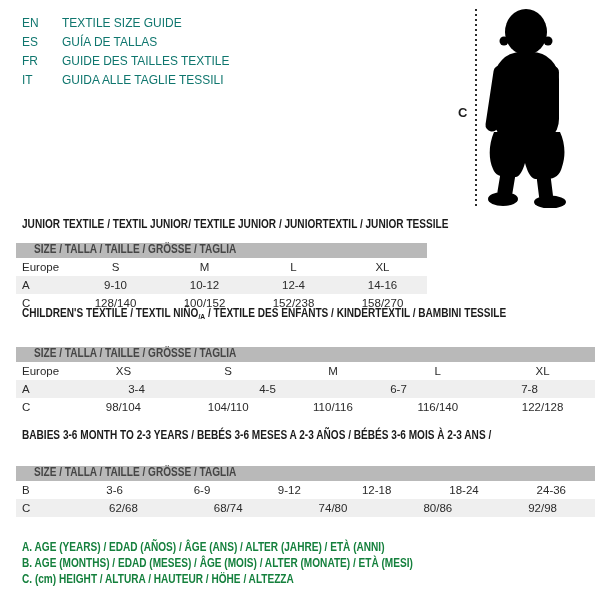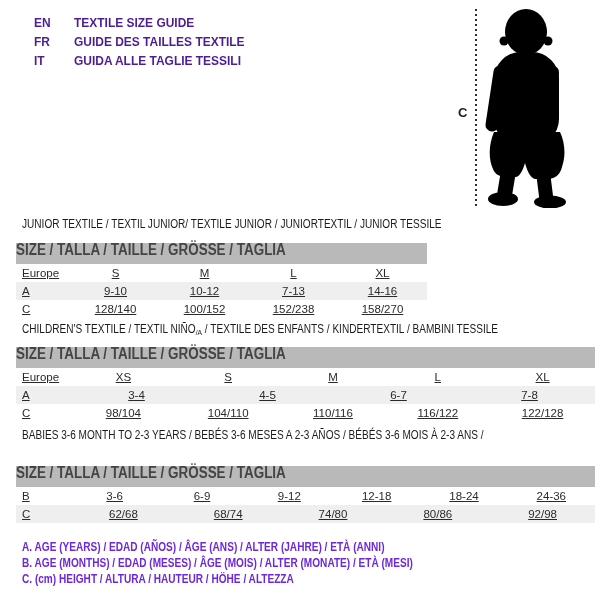--- a/index.html
+++ b/index.html
@@ -6,58 +6,62 @@
   .page {
     position:relative; width:600px; height:600px; background:#ffffff;
     font-family:"Liberation Sans", sans-serif; overflow:hidden; color:#1e1e1e;
   }
   
   .cond { transform:scaleX(0.84); transform-origin:0 0; white-space:nowrap; display:inline-block; }
   .cond92 { transform:scaleX(0.92); transform-origin:0 0; white-space:nowrap; display:inline-block; }
 
   
   .lang-list { position:absolute; left:22px; top:13px; }
-  .lang-row { display:flex; height:19px; line-height:19px; font-size:13px; font-weight:bold; color:#4c1d95;margin-left:12px; }
+  .lang-row { display:flex; height:19px; line-height:19px; font-size:13px; font-weight:normal; color:#0f766e; }
   .lang-code { width:40px; }
 
   
   .dotted-line {
     position:absolute; left:475px; top:9px; width:2px; height:198px;
     background:repeating-linear-gradient(to bottom,#2c2c2c 0px,#2c2c2c 2px,transparent 2px,transparent 5px);
   }
   .height-label { position:absolute; left:458px; top:105px; font-size:13px; font-weight:bold; color:#1d1d1d; }
 
   
-  .sec-title { position:absolute; font-size:12px; font-weight:normal; color:#1b1b1b; white-space:nowrap; }
+  .sec-title { position:absolute; font-size:12px; font-weight:bold; color:#1b1b1b; white-space:nowrap; }
   .subscript { font-size:8px; position:relative; top:2px; }
 
   
   .t-wrap { position:absolute; }
   .t-bar {
-    height:21px; line-height:13px; background:#b9b9b9; color:#454545;
-    font-weight:bold; font-size:16px; padding-left:0;
+    height:15px; line-height:13px; background:#b9b9b9; color:#454545;
+    font-weight:bold; font-size:12px; padding-left:18px;
   }
-  .t-row { display:flex; height:18px; line-height:18px; font-size:11.5px; color:#2a2a2a;text-decoration:underline; }
+  .t-row { display:flex; height:18px; line-height:18px; font-size:11.5px; color:#2a2a2a; }
   .t-row.shade { background:#efefef; }
   .t-label { width:55px; padding-left:6px; box-sizing:border-box; text-align:left; }
   .t-cell { flex:1; text-align:center; }
 
   
   .legend { position:absolute; left:22px; top:539px; }
-  .legend-line { height:16px; line-height:16px; font-size:12px; font-weight:bold; color:#6d28d9; }
+  .legend-line { height:16px; line-height:16px; font-size:12px; font-weight:bold; color:#15803d; }
 </style>
 </head>
 <body>
 
 <div class="page">
 
   <div class="lang-list">
     <div class="lang-row">
       <span class="lang-code cond92">EN</span>
       <span class="cond92">TEXTILE SIZE GUIDE</span>
+    </div>
+    <div class="lang-row">
+      <span class="lang-code cond92">ES</span>
+      <span class="cond92">GUÍA DE TALLAS</span>
     </div>
     <div class="lang-row">
       <span class="lang-code cond92">FR</span>
       <span class="cond92">GUIDE DES TAILLES TEXTILE</span>
     </div>
     <div class="lang-row">
       <span class="lang-code cond92">IT</span>
       <span class="cond92">GUIDA ALLE TAGLIE TESSILI</span>
     </div>
   </div>
@@ -89,33 +93,33 @@
       <span class="t-label">Europe</span>
       <span class="t-cell">S</span>
       <span class="t-cell">M</span>
       <span class="t-cell">L</span>
       <span class="t-cell">XL</span>
     </div>
     <div class="t-row shade">
       <span class="t-label">A</span>
       <span class="t-cell">9-10</span>
       <span class="t-cell">10-12</span>
-      <span class="t-cell">7-13</span>
+      <span class="t-cell">12-4</span>
       <span class="t-cell">14-16</span>
     </div>
     <div class="t-row">
       <span class="t-label">C</span>
       <span class="t-cell">128/140</span>
       <span class="t-cell">100/152</span>
       <span class="t-cell">152/238</span>
       <span class="t-cell">158/270</span>
     </div>
   </div>
 
-  <div class="sec-title" style="left:22px;top:322px">
+  <div class="sec-title" style="left:22px;top:306px">
     <span class="cond"><span>CHILDREN'S TEXTILE / TEXTIL NIÑO</span><span class="subscript">/A</span><span> / TEXTILE DES ENFANTS / KINDERTEXTIL / BAMBINI TESSILE</span></span>
   </div>
   <div class="t-wrap" style="left:16px;top:347px;width:579px">
     <div class="t-bar">
       <span class="cond">SIZE / TALLA / TAILLE / GRÖSSE / TAGLIA</span>
     </div>
     <div class="t-row">
       <span class="t-label">Europe</span>
       <span class="t-cell">XS</span>
       <span class="t-cell">S</span>
@@ -128,21 +132,21 @@
       <span class="t-cell">3-4</span>
       <span class="t-cell">4-5</span>
       <span class="t-cell">6-7</span>
       <span class="t-cell">7-8</span>
     </div>
     <div class="t-row">
       <span class="t-label">C</span>
       <span class="t-cell">98/104</span>
       <span class="t-cell">104/110</span>
       <span class="t-cell">110/116</span>
-      <span class="t-cell">116/122</span>
+      <span class="t-cell">116/140</span>
       <span class="t-cell">122/128</span>
     </div>
   </div>
 
   <div class="sec-title" style="left:22px;top:428px">
     <span class="cond">BABIES 3-6 MONTH TO 2-3 YEARS / BEBÉS 3-6 MESES A 2-3 AÑOS / BÉBÉS 3-6 MOIS À 2-3 ANS /</span>
   </div>
   <div class="t-wrap" style="left:16px;top:466px;width:579px">
     <div class="t-bar">
       <span class="cond">SIZE / TALLA / TAILLE / GRÖSSE / TAGLIA</span>

